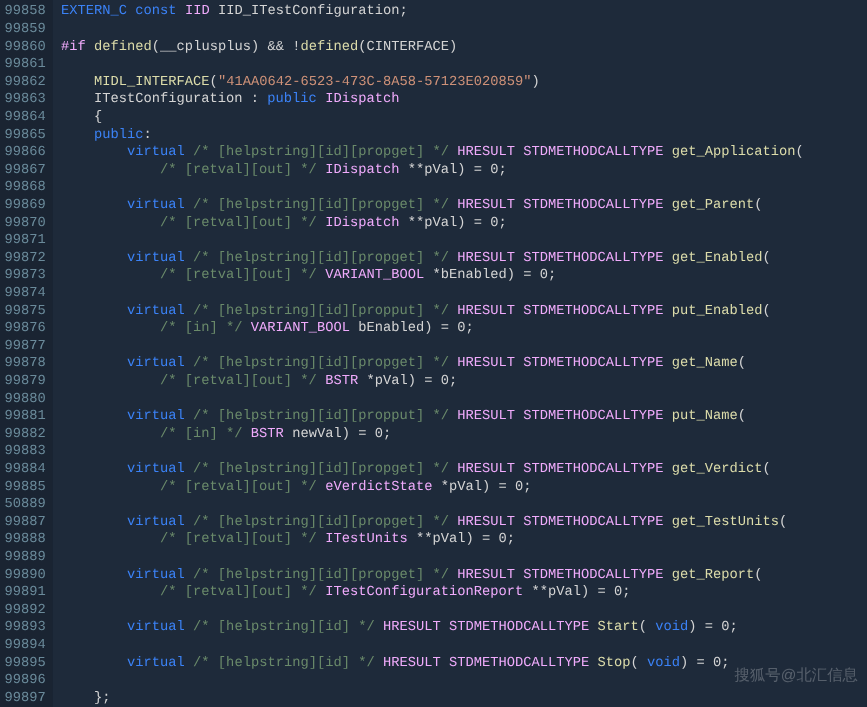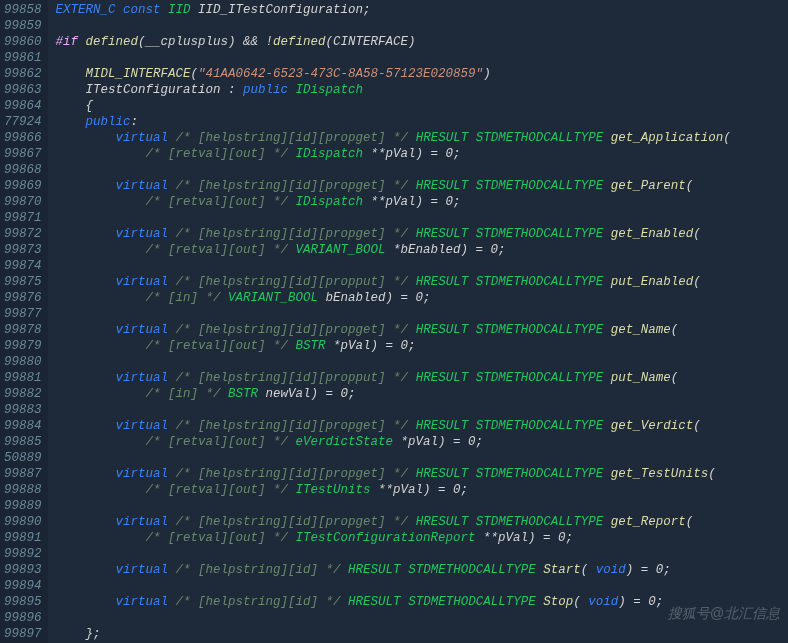--- a/index.html
+++ b/index.html
@@ -9,38 +9,37 @@
   font-family: 'Consolas', 'Monaco', 'Courier New', monospace;
   font-size: 12.5px;
   line-height: 16px;
   color: #d4d4d4;
   width: 788px;
   overflow: hidden;
 }
 .editor {
   display: flex;
   position: relative;
-  font-style: italic;
 }
 .gutter {
   background: #1a2432;
   color: #6a8a9a;
   padding: 2px 6px 2px 4px;
   text-align: right;
   user-select: none;
   flex-shrink: 0;
 }
 .code {
   padding: 2px 0 2px 8px;
   white-space: pre;
   flex: 1;
 }
 .line { height: 16px; }
 .k { color: #3b82f6; }      
-.t { color: #22c55e; }      
+.t { color: #f0abfc; }      
 .c { color: #6a8a6a; }      
 .s { color: #ce9178; }      
 .fn { color: #dcdcaa; }     
 .n { color: #d4d4d4; }      
 .m { color: #f0abfc; }      
 .watermark {
   position: absolute;
   bottom: 23px;
   right: 8px;
   color: rgba(255,255,255,0.25);
@@ -54,21 +53,21 @@
 
 <div class="editor">
   <div class="gutter" id="gutter">
       <div class="line">99858</div>
       <div class="line">99859</div>
       <div class="line">99860</div>
       <div class="line">99861</div>
       <div class="line">99862</div>
       <div class="line">99863</div>
       <div class="line">99864</div>
-      <div class="line">77924</div>
+      <div class="line">99865</div>
       <div class="line">99866</div>
       <div class="line">99867</div>
       <div class="line">99868</div>
       <div class="line">99869</div>
       <div class="line">99870</div>
       <div class="line">99871</div>
       <div class="line">99872</div>
       <div class="line">99873</div>
       <div class="line">99874</div>
       <div class="line">99875</div>

